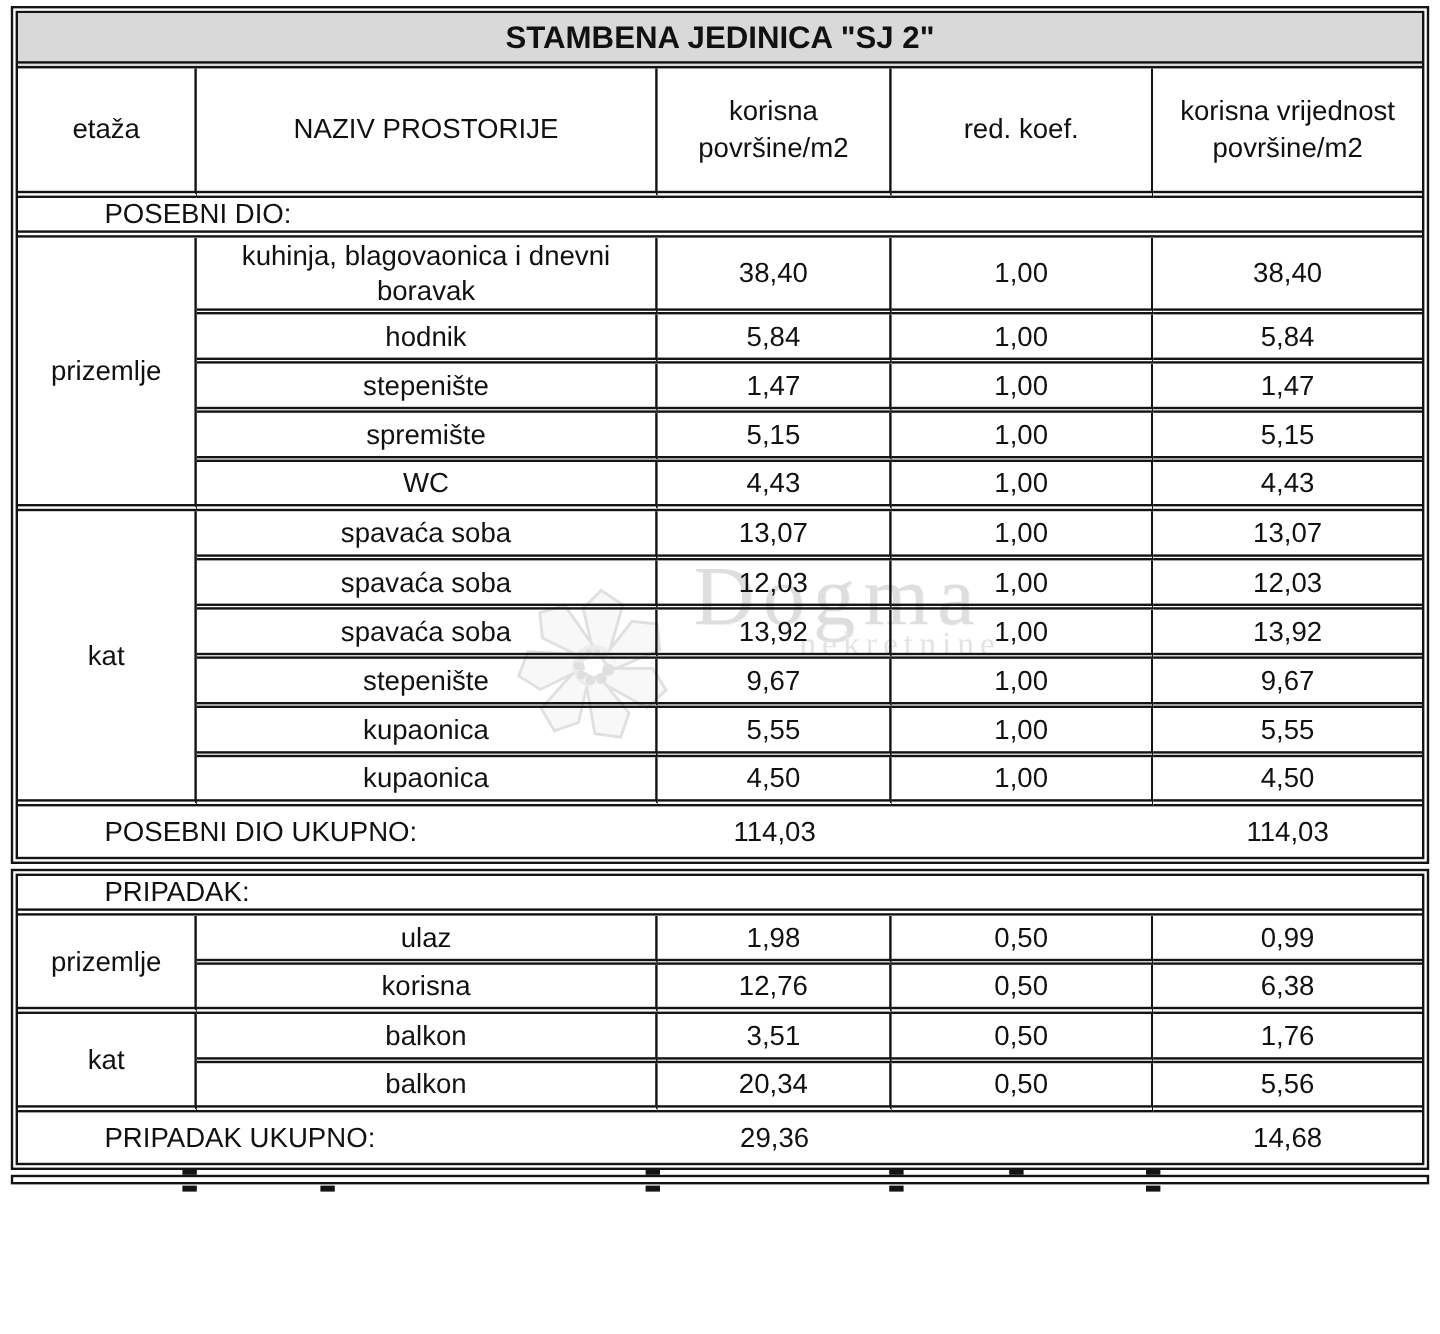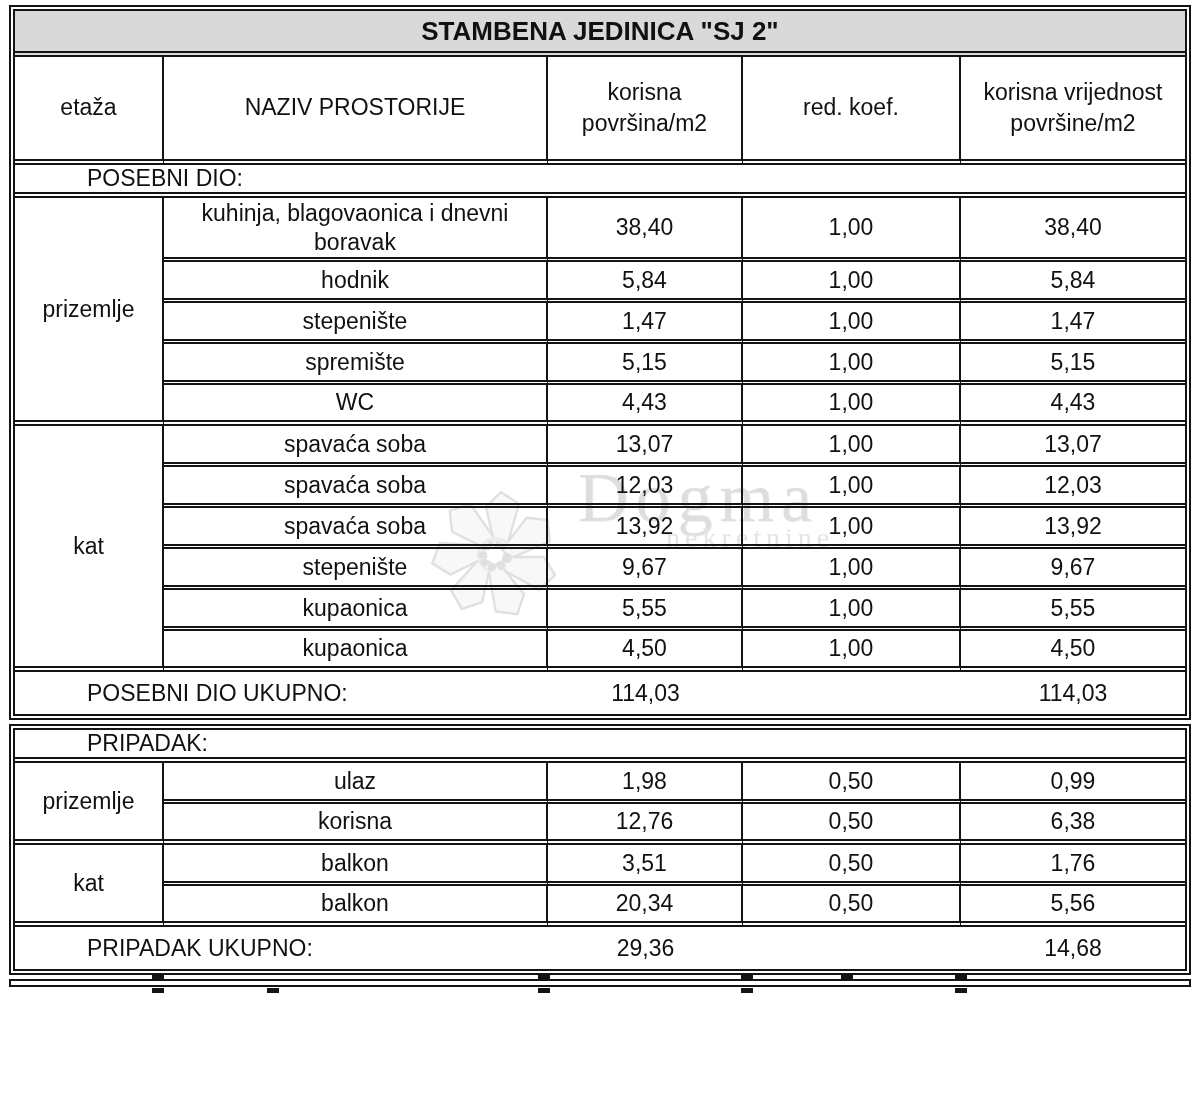--- a/index.html
+++ b/index.html
@@ -140,21 +140,21 @@
           <col class="c4">
           <col class="c5">
         </colgroup>
       <tbody>
           <tr class="r-title">
         <td colspan="5">STAMBENA JEDINICA "SJ 2"</td>
       </tr>
       <tr class="r-head">
         <td class="vline">etaža</td>
         <td class="vline">NAZIV PROSTORIJE</td>
-        <td class="vline">korisna površina/m2</td>
+        <td class="vline">korisna površine/m2</td>
         <td class="vline">red. koef.</td>
         <td>korisna vrijednost površine/m2</td>
       </tr>
       <tr class="r-label">
         <td colspan="5">POSEBNI DIO:</td>
       </tr>
       </tbody>
         <tbody id="body-0">
           <tr class="tall">
             <td rowspan="5" class="c-floor vline">prizemlje</td>

